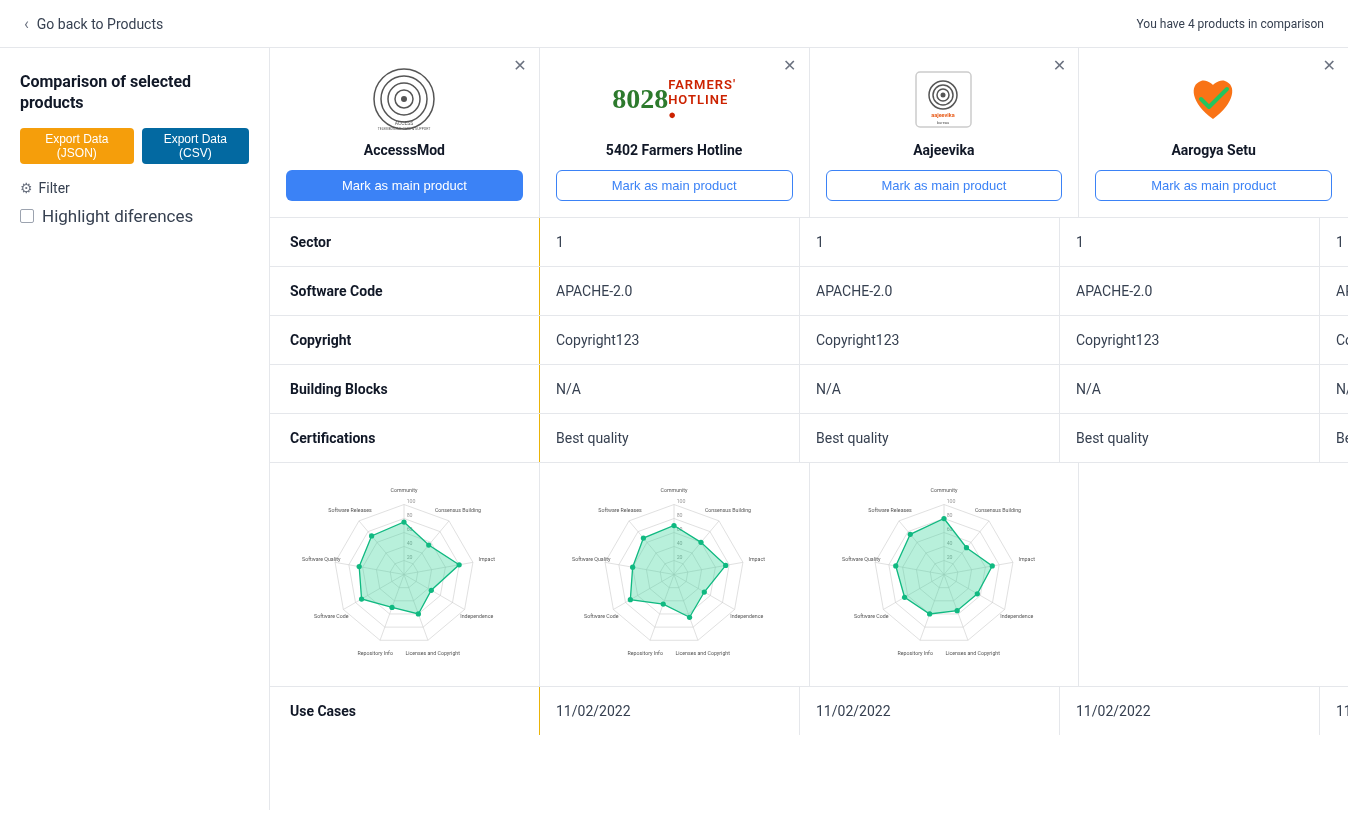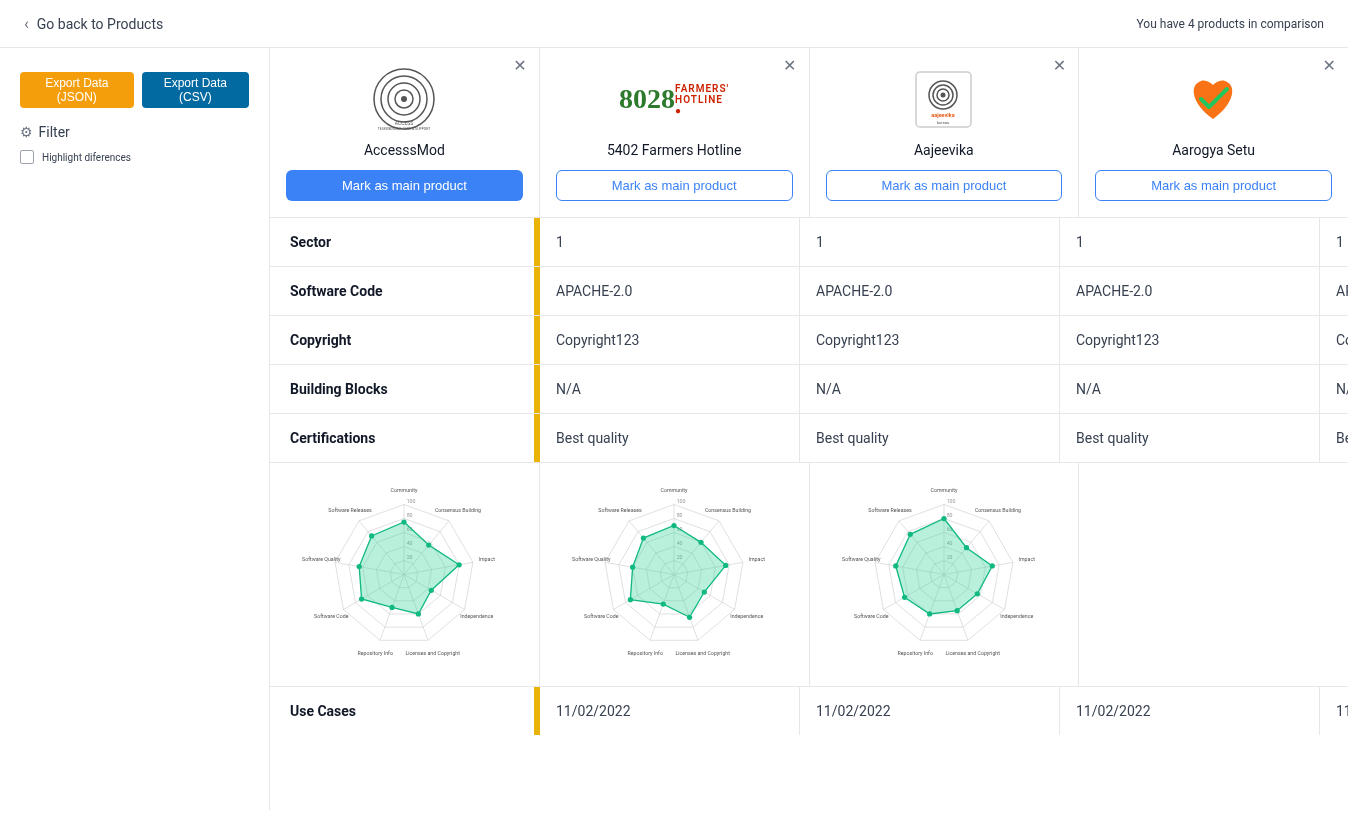--- a/index.html
+++ b/index.html
@@ -22,86 +22,87 @@
     .sidebar-title { font-size: 16px; font-weight: 700; color: #111827; margin-bottom: 14px; line-height: 1.3; }
     .export-btns { display: flex; gap: 8px; margin-bottom: 16px; }
     .btn-export {
       padding: 4px 10px; border-radius: 4px; border: none; cursor: pointer;
       font-size: 12px; font-weight: 400; color: #fff;
     }
     .btn-json { background: #f59e0b; }
     .btn-csv { background: #0369a1; }
     .filter-row { display: flex; align-items: center; gap: 6px; cursor: pointer; color: #374151; margin-bottom: 10px; font-size: 14px; }
     .filter-icon { font-size: 14px; color: #6b7280; }
-    .highlight-row { display: flex; align-items: center; gap: 8px; cursor: pointer; font-size: 10px; color: #374151; }
+    .highlight-row { display: flex; align-items: center; gap: 8px; cursor: pointer; font-size: 17px; color: #374151; }
     .checkbox { width: 14px; height: 14px; border: 1.5px solid #9ca3af; background: #fff; display: inline-block; border-radius: 2px; }
 
     .content { flex: 1; overflow-x: auto; overflow-y: auto; }
 
     .products-header {
       display: flex; border-bottom: 1px solid #e5e7eb;
       position: sticky; top: 0; background: #fff; z-index: 10;
     }
     .product-card {
       flex: 1; min-width: 260px; padding: 16px; border-right: 1px solid #e5e7eb;
       display: flex; flex-direction: column; align-items: center; position: relative;
     }
     .product-card:last-child { border-right: none; }
     .close-btn {
       position: absolute; top: 10px; right: 12px; background: none; border: none;
       cursor: pointer; color: #6b7280; font-size: 16px; line-height: 1;
     }
     .product-logo { width: 70px; height: 70px; object-fit: contain; margin-bottom: 8px; display: flex; align-items: center; justify-content: center; }
-    .product-name { font-size: 14px; font-weight: 400; color: #111827; margin-bottom: 12px; text-align: center; }
+    .product-name { font-size: 14px; font-weight: 700; color: #111827; margin-bottom: 12px; text-align: center; }
     .btn-main-primary {
       background: #3b82f6; color: #fff; border: none; border-radius: 6px;
       padding: 8px 20px; cursor: pointer; font-size: 13px; font-weight: 500; width: 100%;
     }
     .btn-main-outline {
       background: #fff; color: #3b82f6; border: 1.5px solid #3b82f6; border-radius: 6px;
       padding: 7px 20px; cursor: pointer; font-size: 13px; font-weight: 500; width: 100%;
     }
 
     .comparison-table { width: 100%; }
     .table-row {
       display: flex; border-bottom: 1px solid #e5e7eb;
     }
     .table-row:last-child { border-bottom: none; }
     .row-label {
       width: 270px; min-width: 270px; padding: 16px 20px;
       font-weight: 700; color: #111827; font-size: 14px;
-      border-right: 6px solid #eab308; display: flex; align-items: flex-start;
+      border-right: 1px solid #eab308; display: flex; align-items: flex-start;
     }
     .row-label.with-chevron { display: flex; align-items: center; gap: 6px; }
     .row-value {
       flex: 1; min-width: 260px; padding: 16px; border-right: 1px solid #e5e7eb;
       font-size: 14px; color: #374151; display: flex; align-items: flex-start;
     }
     .row-value:last-child { border-right: none; }
 
     
     .radar-container { width: 100%; display: flex; justify-content: center; padding: 8px 0; }
     svg.radar { overflow: visible; }
     .logo-8028 { color: #2d7a2d; font-size: 28px; font-weight: 900; font-family: Georgia, serif; }
-    .logo-8028-sub { font-size: 10px; color: #cc2200; letter-spacing: 1px; font-weight: 600; }
+    .logo-8028-sub { font-size: 13px; color: #cc2200; letter-spacing: 1px; font-weight: 600; }
   </style>
 </head>
 <body>
 
 <div class="header">
   <div class="back-link">
     <span class="back-arrow">‹</span>
     <span>Go back to Products</span>
   </div>
   <div class="header-right">You have 4 products in comparison</div>
 </div>
 
 <div class="main-layout">
 
   <div class="sidebar">
+    <div class="sidebar-title">Comparison of selected products</div>
     <div class="export-btns">
       <button class="btn-export btn-json">Export Data (JSON)</button>
       <button class="btn-export btn-csv">Export Data (CSV)</button>
     </div>
     <div class="filter-row">
       <span class="filter-icon">⚙</span>
       <span>Filter</span>
     </div>
     <div class="highlight-row">
       <div class="checkbox"></div>

